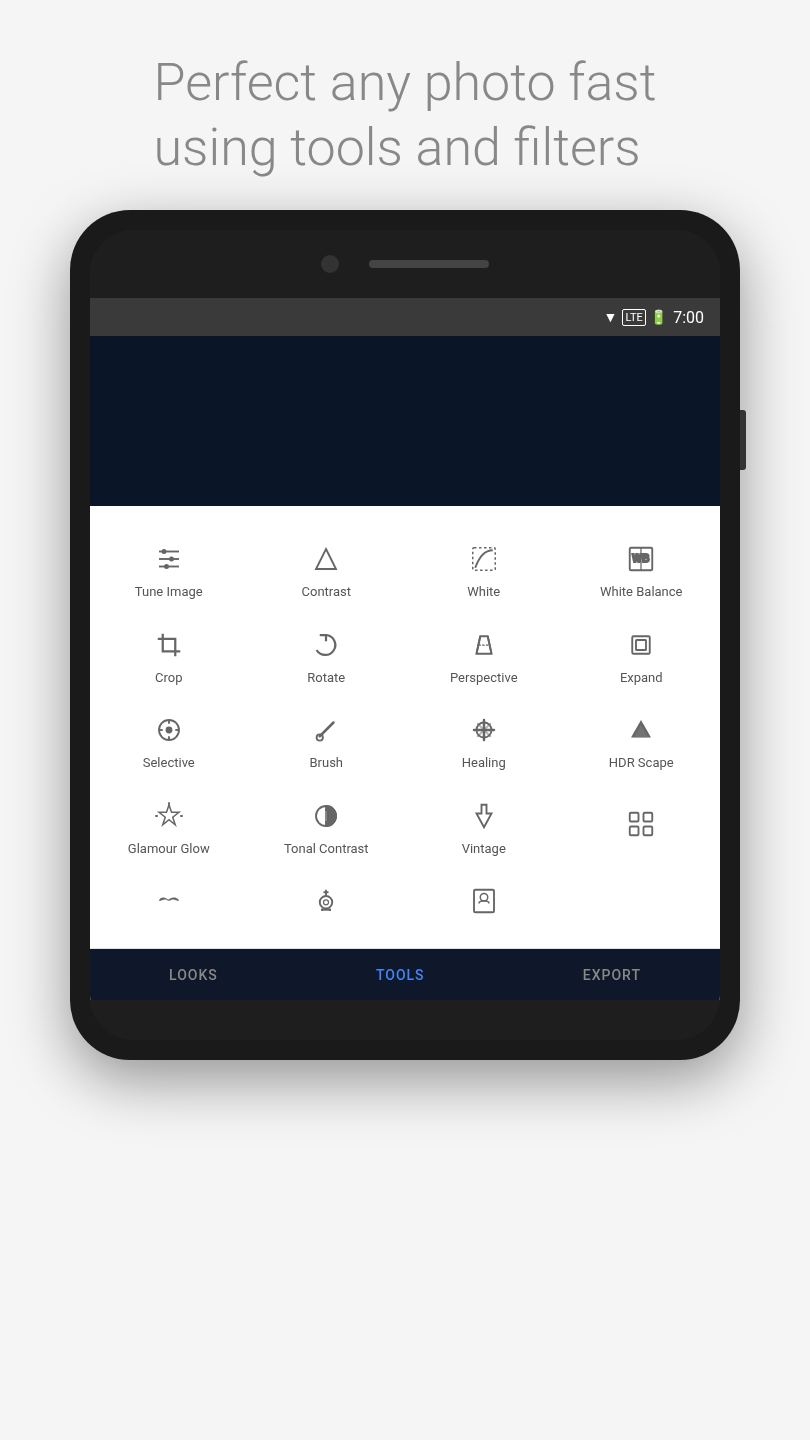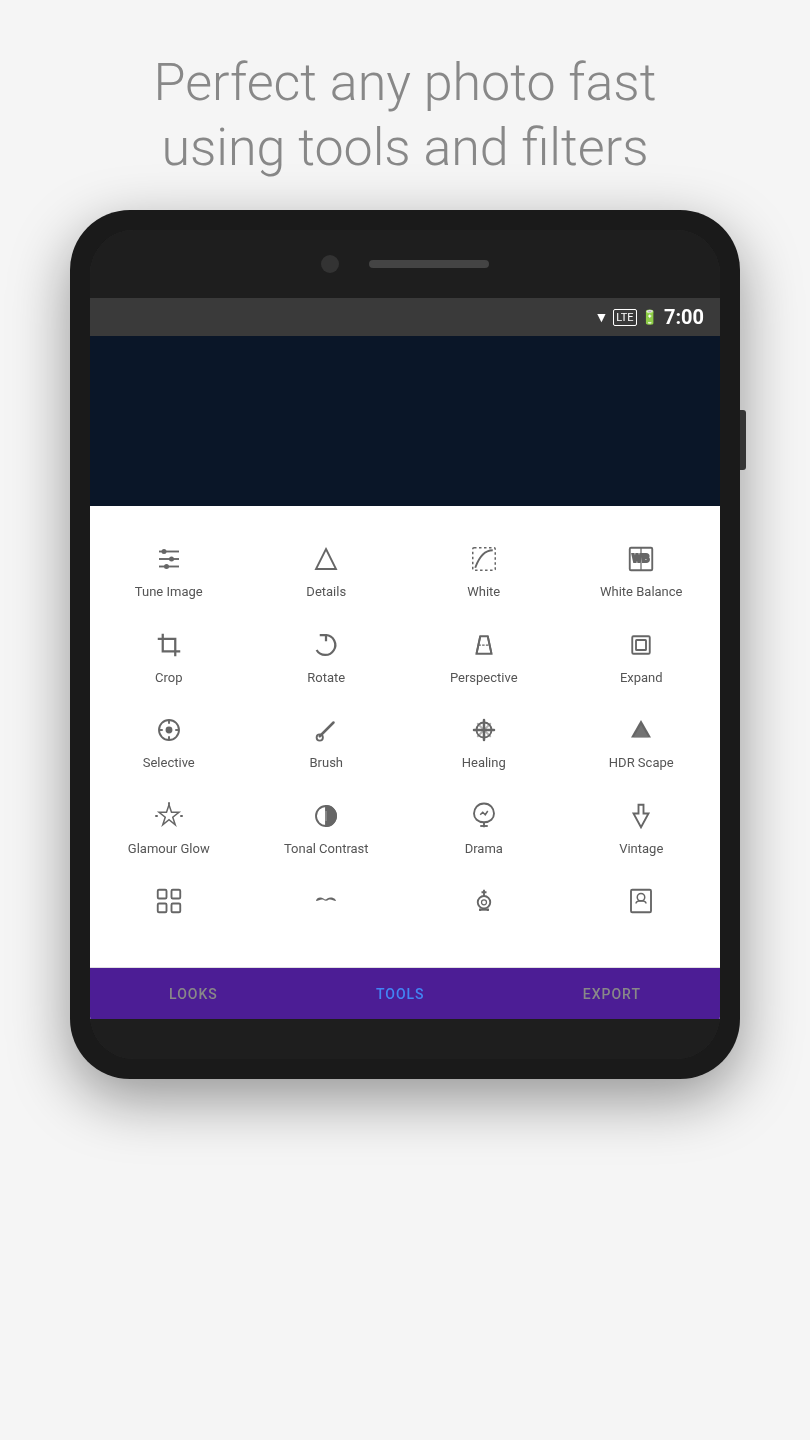--- a/index.html
+++ b/index.html
@@ -9,21 +9,21 @@
       background: #f5f5f5;
       font-family: 'Roboto', Arial, sans-serif;
       overflow: hidden;
       display: flex;
       flex-direction: column;
       align-items: center;
     }
 
     
     .page-header {
-      text-align: center;
+      text-align: left;
       padding: 50px 60px 30px;
       color: #888;
       font-size: 52px;
       font-weight: 300;
       line-height: 1.25;
     }
 
     
     .phone-shell {
       width: 670px;
@@ -85,21 +85,21 @@
     }
     .wifi-icon { font-size: 14px; }
     .lte-badge {
       font-size: 11px;
       font-weight: normal;
       border: 1px solid white;
       padding: 1px 2px;
       border-radius: 2px;
     }
     .battery-icon { font-size: 14px; }
-    .time-display { font-size: 20px; font-weight: bold; }
+    .time-display { font-size: 16px; font-weight: normal; }
 
     
     .app-toolbar {
       background: #3d3d3d;
       height: 52px;
       display: flex;
       align-items: center;
       justify-content: space-between;
       padding: 0 18px;
     }
@@ -170,27 +170,26 @@
 
     .tool-label {
       color: #555;
       font-size: 13px;
       text-align: center;
       line-height: 1.2;
     }
 
     
     .bottom-nav {
-      background: #4c1d95;
+      background: #0f172a;
       border-top: 1px solid #e0e0e0;
       height: 52px;
       display: flex;
       align-items: center;
       justify-content: space-around;
-      margin-top: 19px;
     }
 
     .nav-item {
       color: #888;
       font-size: 14px;
       font-weight: 500;
       letter-spacing: 1px;
       text-transform: uppercase;
     }
     .nav-item.active {
@@ -262,21 +261,21 @@
           </div>
           <span class="tool-label">Tune Image</span>
         </div>
 
         <div class="tool-item">
           <div class="tool-icon">
             <svg viewBox="0 0 24 24">
                 <polygon points="12,4 20,20 4,20" stroke="#666" stroke-width="1.5" fill="none"></polygon>
               </svg>
           </div>
-          <span class="tool-label">Details</span>
+          <span class="tool-label">Contrast</span>
         </div>
 
         <div class="tool-item">
           <div class="tool-icon">
             <svg viewBox="0 0 24 24">
               <rect x="3" y="3" width="18" height="18" rx="1" stroke="#666" stroke-width="1.2" fill="none" stroke-dasharray="2,2"></rect>
               <path d="M5 19 Q10 5 19 5" stroke="#666" stroke-width="1.5" fill="none"></path>
             </svg>
           </div>
           <span class="tool-label">White</span>
@@ -397,31 +396,20 @@
           <div class="tool-icon">
             <svg viewBox="0 0 24 24">
               <circle cx="12" cy="12" r="8" stroke="#666" stroke-width="1.5" fill="none"></circle>
               <path d="M12 4 A8 8 0 0 1 12 20 Z" fill="#666"></path>
               <line x1="12" y1="8" x2="12" y2="16" stroke="#999" stroke-width="1"></line>
             </svg>
           </div>
           <span class="tool-label">Tonal Contrast</span>
         </div>
 
-        <div class="tool-item">
-          <div class="tool-icon">
-            <svg viewBox="0 0 24 24">
-              <path d="M12 2 C7 2 4 6 4 10 C4 14 7 17 12 17 C17 17 20 14 20 10 C20 6 17 2 12 2 Z" stroke="#666" stroke-width="1.5" fill="none"></path>
-              <line x1="12" y1="17" x2="12" y2="21" stroke="#666" stroke-width="1.5"></line>
-              <line x1="9" y1="20" x2="15" y2="20" stroke="#666" stroke-width="1.5"></line>
-              <polyline points="9,11 11,9 13,11 15,8" stroke="#666" stroke-width="1.2" fill="none"></polyline>
-            </svg>
-          </div>
-          <span class="tool-label">Drama</span>
-        </div>
 
         <div class="tool-item">
           <div class="tool-icon">
             <svg viewBox="0 0 24 24">
               <polygon points="12,3 12,3" stroke="#666" stroke-width="1.5" fill="none"></polygon>
               <path d="M10 3 L10 10 L6 10 L12 21 L18 10 L14 10 L14 3 Z" stroke="#666" stroke-width="1.5" fill="none"></path>
             </svg>
           </div>
           <span class="tool-label">Vintage</span>
         </div>

